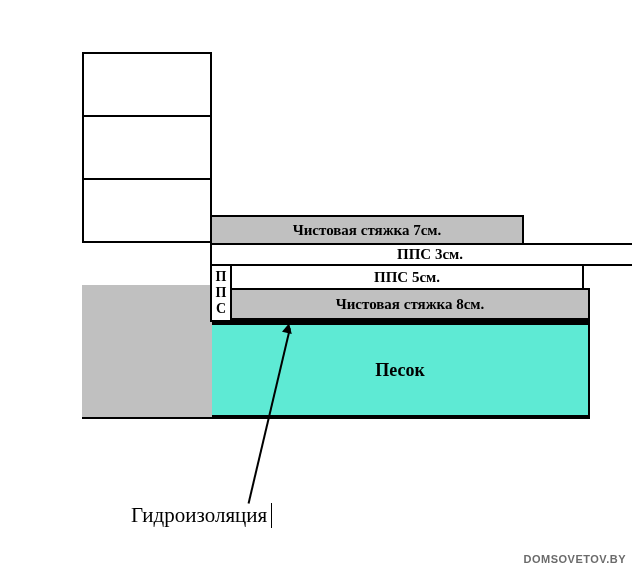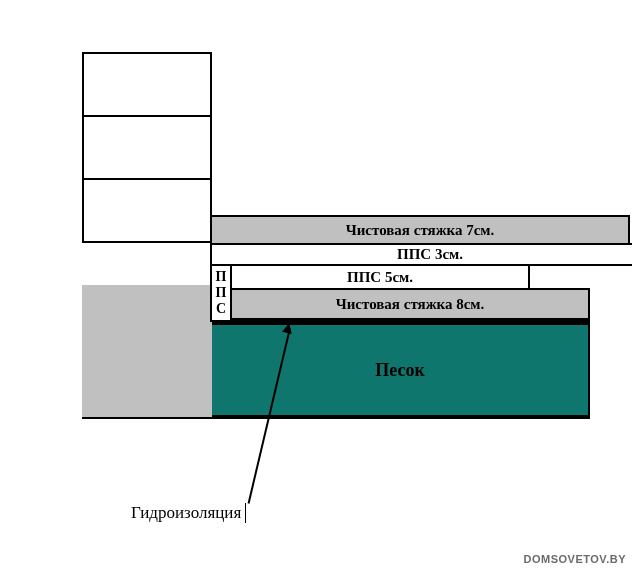--- a/index.html
+++ b/index.html
@@ -61,21 +61,21 @@
 
   
   .hydro-line {
     position: absolute;
     background: #000;
   }
 
   
   .sand {
     position: absolute;
-    background: #0f766e;
+    background: #5eead4;
     border-right: 2px solid #000;
     border-bottom: 2px solid #000;
     box-sizing: border-box;
     font-size: 18px;
     font-weight: bold;
     display: flex;
     align-items: center;
     justify-content: center;
   }
 
@@ -97,21 +97,21 @@
     position: absolute;
     width: 0; height: 0;
     border-left: 5px solid transparent;
     border-right: 5px solid transparent;
     border-bottom: 10px solid #000;
   }
 
   
   .callout-label {
     position: absolute;
-    font-size: 17px;
+    font-size: 21px;
     font-weight: normal;
     border-right: 1px solid #000;
     padding-right: 4px;
   }
 
   
   .watermark {
     position: absolute;
     right: 6px;
     bottom: 6px;
@@ -128,35 +128,35 @@
 <body>
 
 <div class="stage">
 
   <div class="wall-block" style="left:82px; top:52px;  width:130px; height:65px;"></div>
   <div class="wall-block" style="left:82px; top:115px; width:130px; height:65px;"></div>
   <div class="wall-block" style="left:82px; top:178px; width:130px; height:65px;"></div>
 
   <div class="foundation" style="left:82px; top:285px; width:130px; height:132px;"></div>
 
-  <div class="layer grey" style="left:210px; top:215px; width:420px; height:30px; border-top-width:2px;">
+  <div class="layer grey" style="left:210px; top:215px; width:314px; height:30px; border-top-width:2px;">
     <span>Чистовая стяжка 7см.</span>
   </div>
 
   <div class="layer white" style="left:210px; top:243px; width:440px; height:23px;">
     <span>ППС 3см.</span>
   </div>
 
   <div class="side-pps" style="left:210px; top:264px; width:22px; height:58px;">
     <div>П</div>
     <div>П</div>
     <div>С</div>
   </div>
 
-  <div class="layer white" style="left:230px; top:264px; width:300px; height:26px;">
+  <div class="layer white" style="left:230px; top:264px; width:354px; height:26px;">
     <span>ППС 5см.</span>
   </div>
 
   <div class="layer grey" style="left:230px; top:288px; width:360px; height:32px;">
     <span>Чистовая стяжка 8см.</span>
   </div>
 
   <div class="hydro-line" style="left:212px; top:320px; width:378px; height:5px;"></div>
 
   <div class="sand" style="left:212px; top:325px; width:378px; height:92px;">

